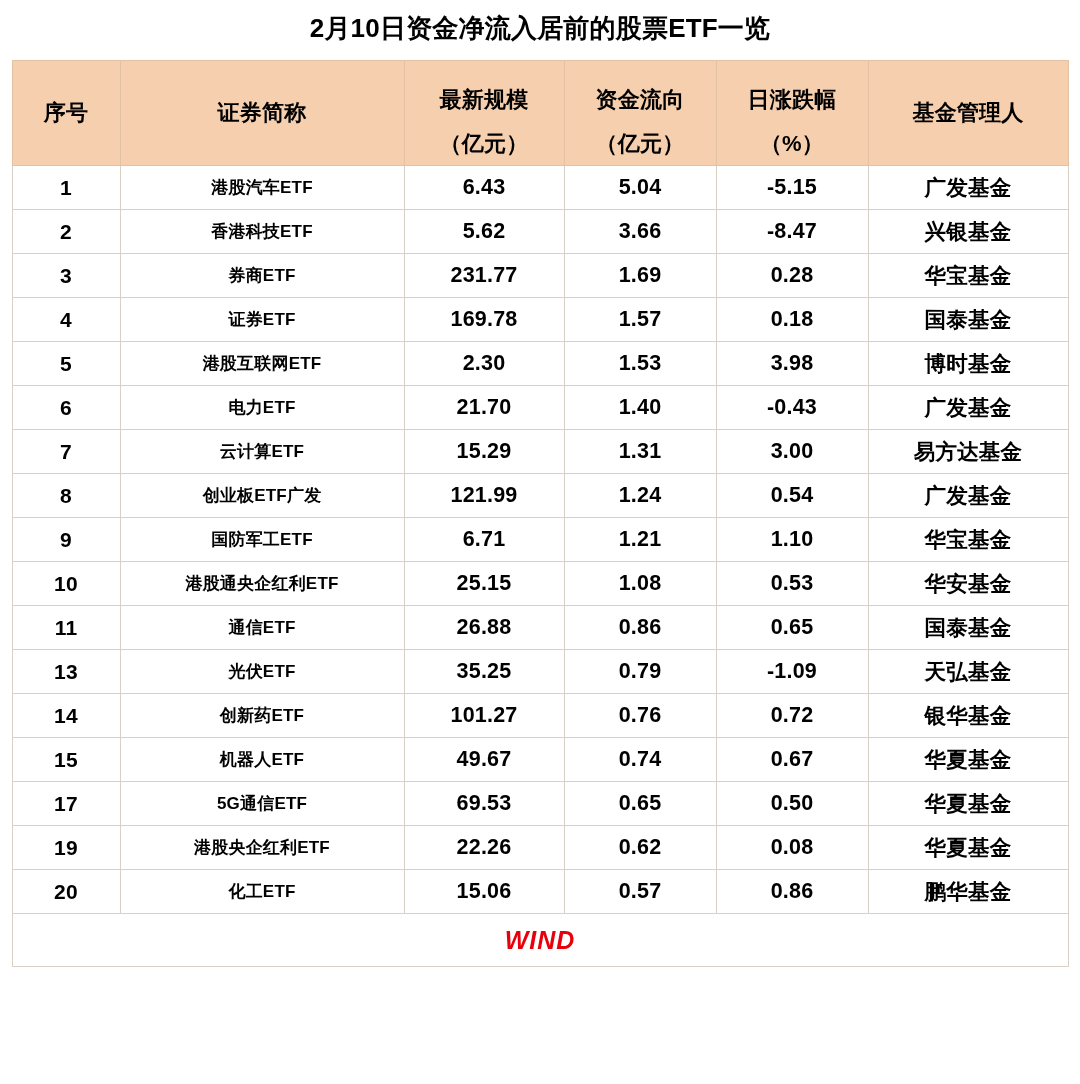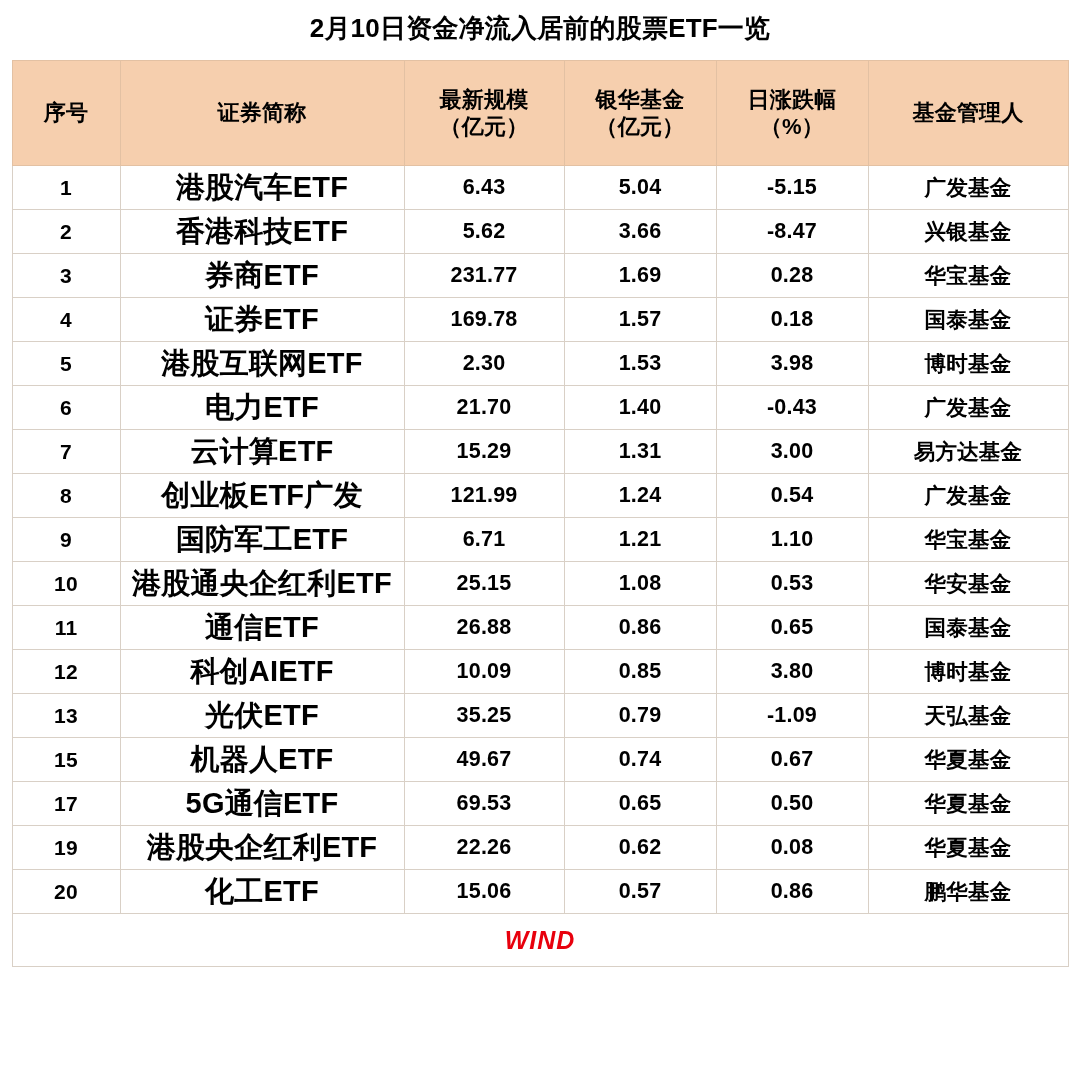--- a/index.html
+++ b/index.html
@@ -53,39 +53,39 @@
   }
   tr.data-row td {
     height: 43px;
     background: #ffffff;
     font-size: 21.5px;
   }
   tr.data-row td.idx {
     font-size: 21px;
   }
   tr.data-row td.name {
-    font-size: 29px;
+    font-size: 17px;
   }
   tr.source-row td {
     height: 52px;
     background: #ffffff;
     border-color: #d9d0c6;
     color: #e8000d;
     font-size: 25px;
     font-weight: bold;
     font-style: italic;
     letter-spacing: 1px;
   }
   .col-idx { width: 108px; }
   .col-name { width: 284px; }
   .col-scale { width: 160px; }
   .col-flow { width: 152px; }
   .col-chg { width: 152px; }
   .col-mgr { width: 200px; }
-  .hdr-line { display: block; }
+  .hdr-line { display: block; margin-top: 17px; }
 </style>
 </head>
 <body>
 
 <div class="sheet">
   <table class="etf-table">
     <colgroup>
       <col class="col-idx">
       <col class="col-name">
       <col class="col-scale">
@@ -98,21 +98,21 @@
         <td colspan="6">2月10日资金净流入居前的股票ETF一览</td>
       </tr>
       <tr class="header-row">
         <td>序号</td>
         <td>证券简称</td>
         <td>
           <span class="hdr-line">最新规模</span>
           <span class="hdr-line">（亿元）</span>
         </td>
         <td>
-          <span class="hdr-line">银华基金</span>
+          <span class="hdr-line">资金流向</span>
           <span class="hdr-line">（亿元）</span>
         </td>
         <td>
           <span class="hdr-line">日涨跌幅</span>
           <span class="hdr-line">（%）</span>
         </td>
         <td>基金管理人</td>
       </tr>
 
       <tr class="data-row">
@@ -197,36 +197,36 @@
       </tr>
       <tr class="data-row">
         <td class="idx">11</td>
         <td class="name">通信ETF</td>
         <td>26.88</td>
         <td>0.86</td>
         <td>0.65</td>
         <td>国泰基金</td>
       </tr>
       <tr class="data-row">
-        <td class="idx">12</td>
-        <td class="name">科创AIETF</td>
-        <td>10.09</td>
-        <td>0.85</td>
-        <td>3.80</td>
-        <td>博时基金</td>
-      </tr>
-      <tr class="data-row">
         <td class="idx">13</td>
         <td class="name">光伏ETF</td>
         <td>35.25</td>
         <td>0.79</td>
         <td>-1.09</td>
         <td>天弘基金</td>
       </tr>
       <tr class="data-row">
+        <td class="idx">14</td>
+        <td class="name">创新药ETF</td>
+        <td>101.27</td>
+        <td>0.76</td>
+        <td>0.72</td>
+        <td>银华基金</td>
+      </tr>
+      <tr class="data-row">
         <td class="idx">15</td>
         <td class="name">机器人ETF</td>
         <td>49.67</td>
         <td>0.74</td>
         <td>0.67</td>
         <td>华夏基金</td>
       </tr>
       <tr class="data-row">
         <td class="idx">17</td>
         <td class="name">5G通信ETF</td>

